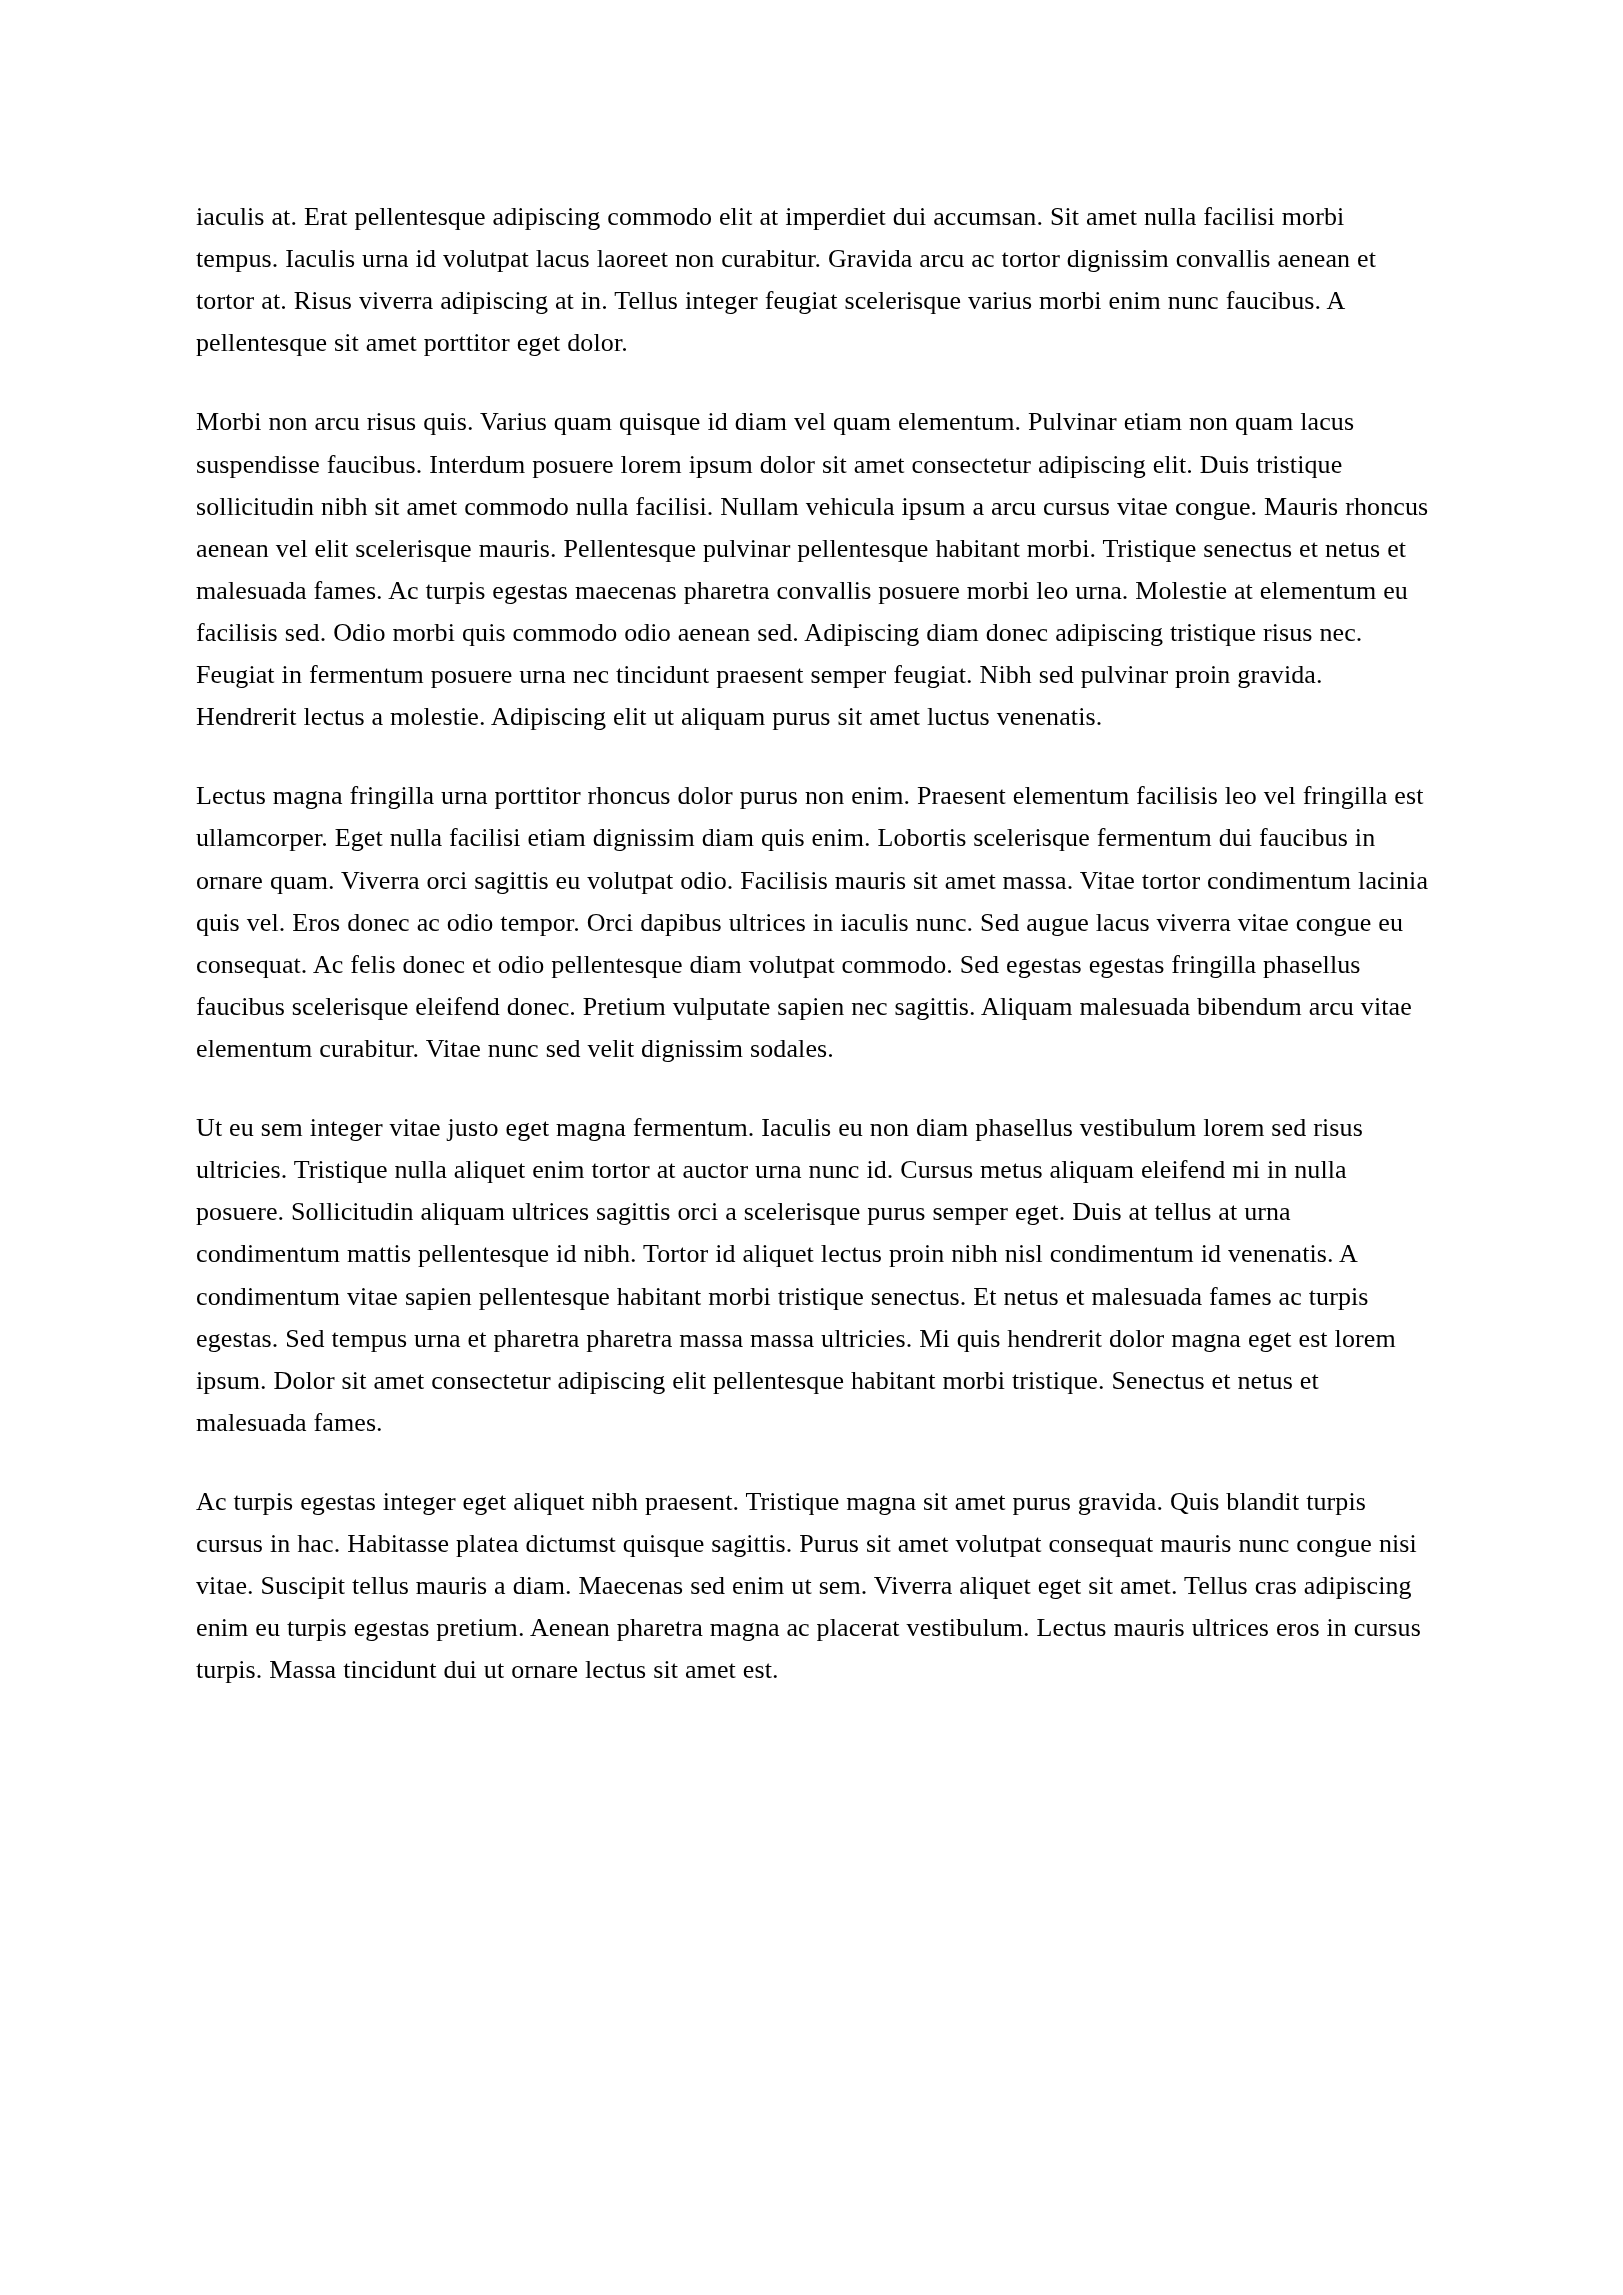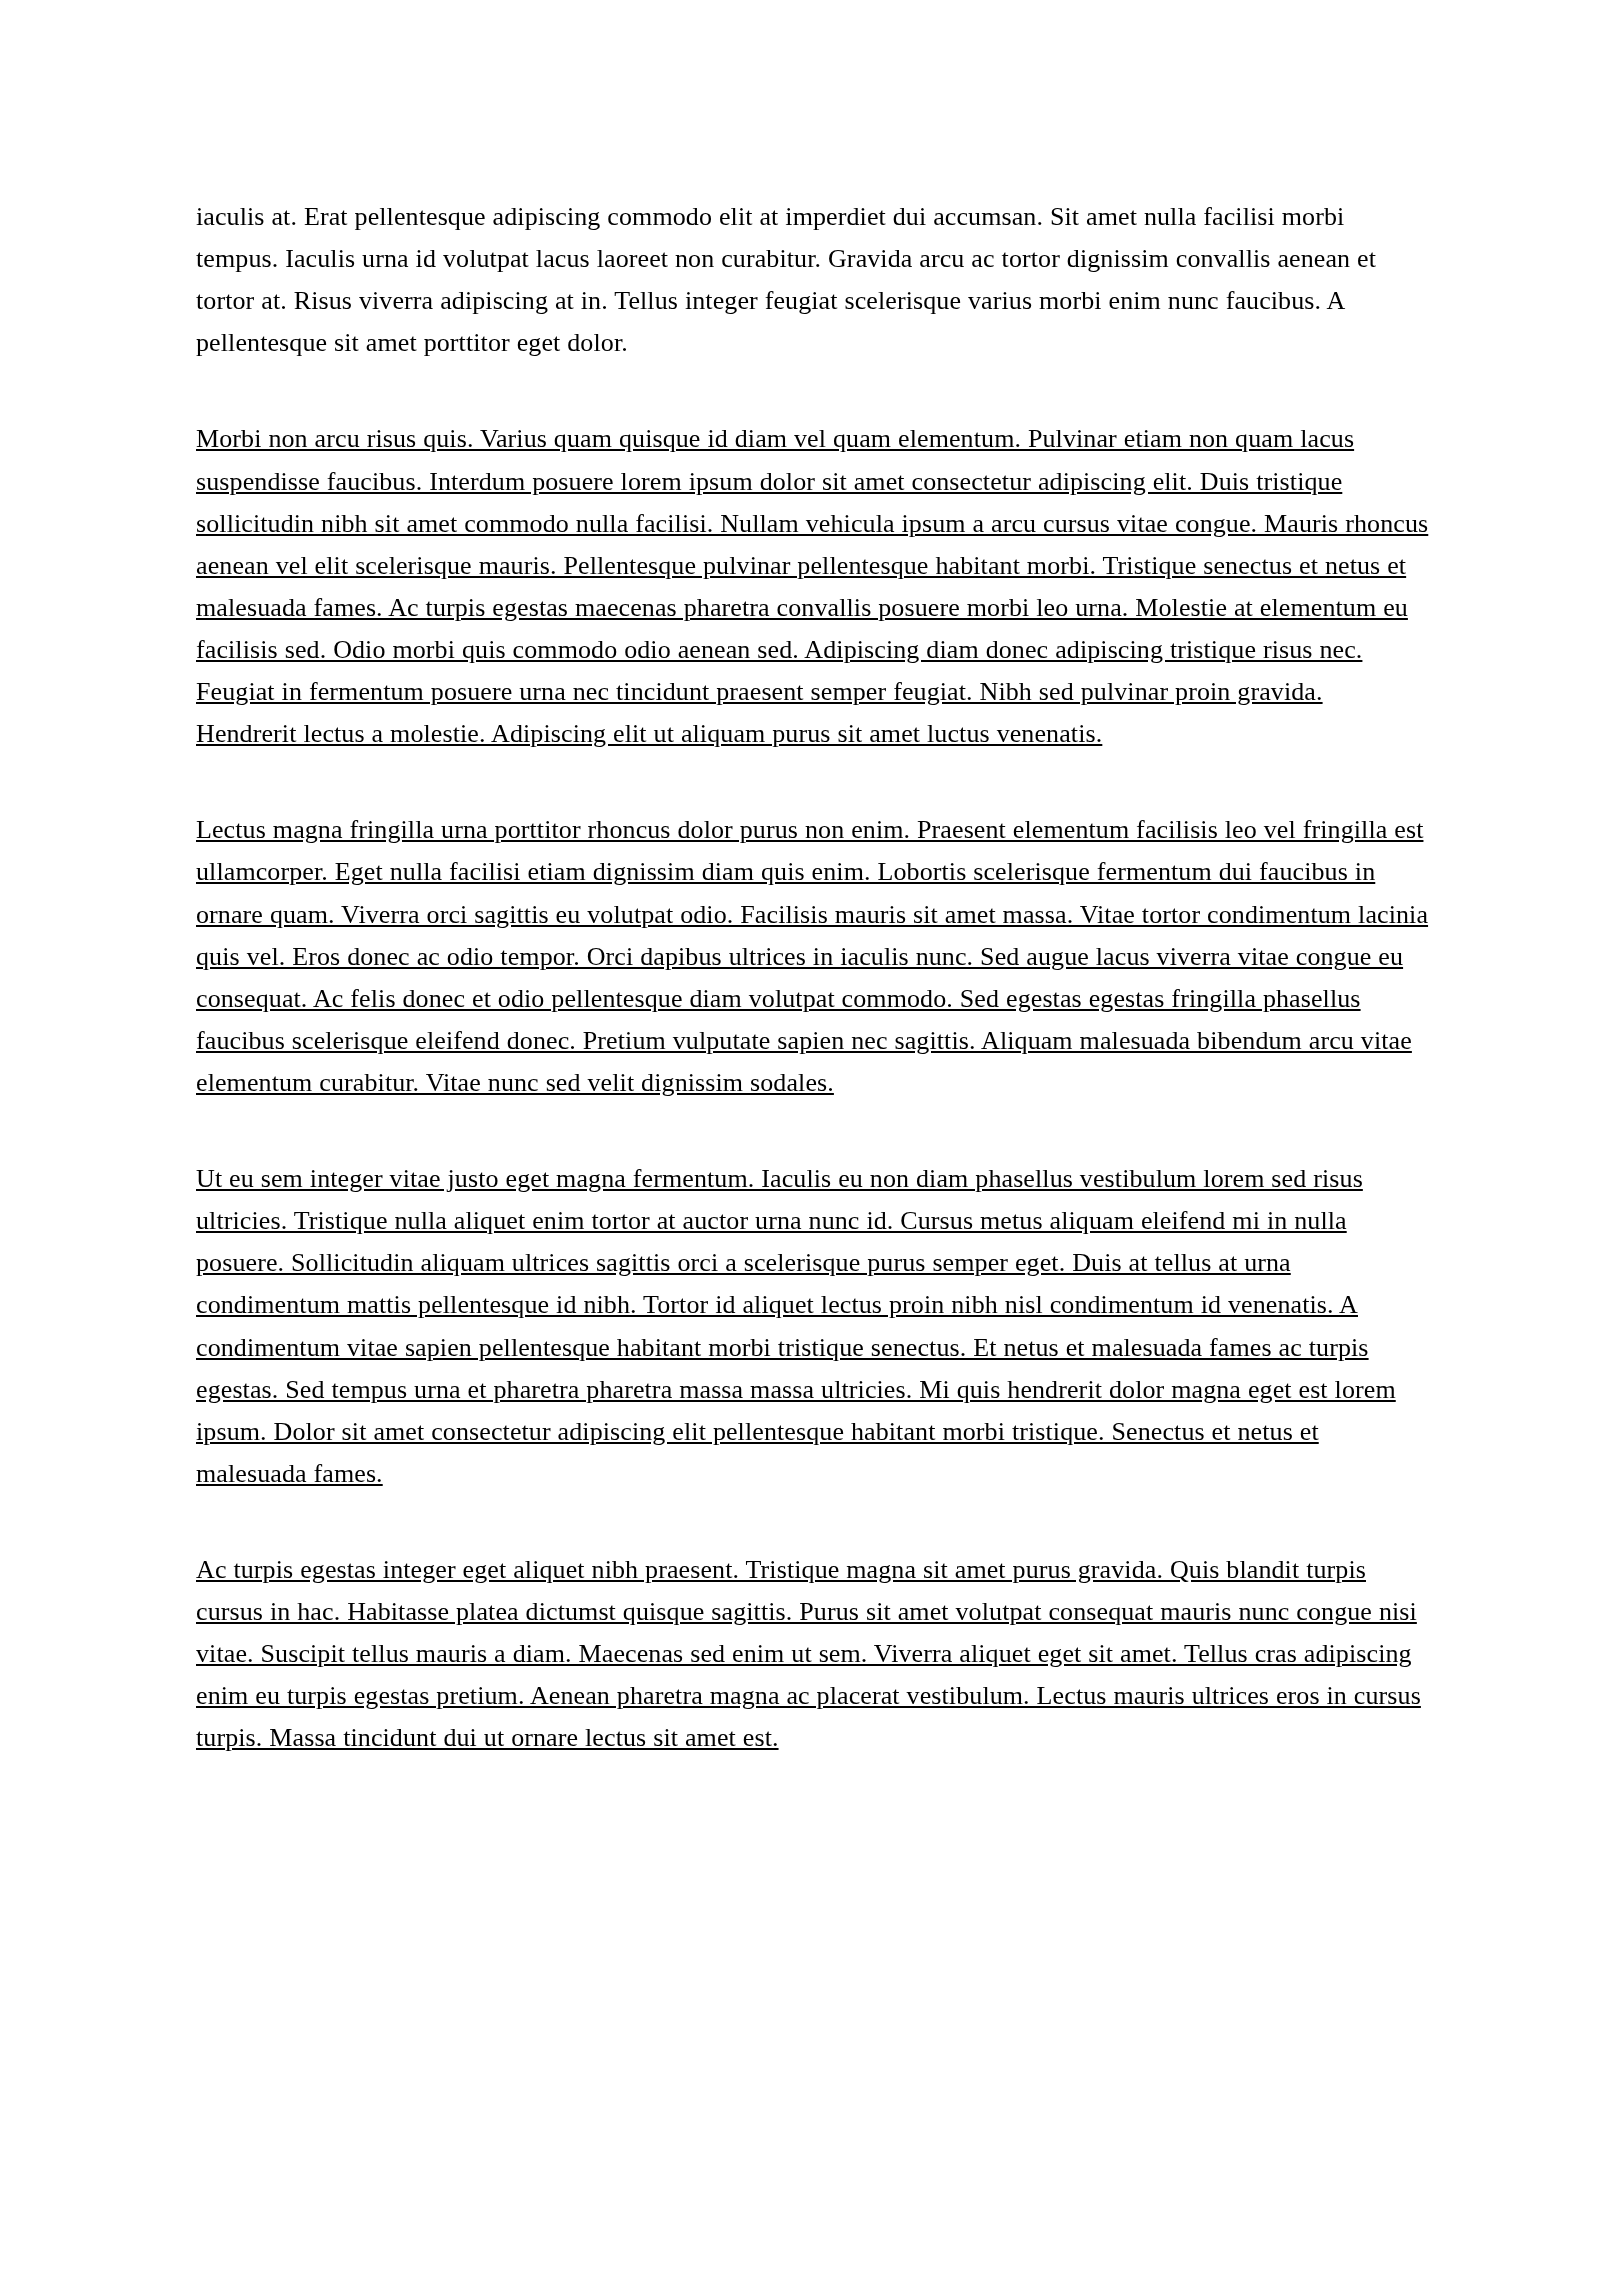--- a/index.html
+++ b/index.html
@@ -29,22 +29,21 @@
     margin: 0 0 0 0;
     font-family: "Liberation Serif", serif;
     font-size: 26px;
     line-height: 1.62;
     text-align: left;
     color: #000000;
     letter-spacing: 0.1px;
     word-spacing: 0.3px;
   }
   p.para + p.para {
-    margin-top: 54px;
-    text-decoration: underline;
+    margin-top: 37px;
   }
 </style>
 </head>
 <body>
 
 <div class="page">
   <div class="doc-body">
     <p class="para">iaculis at. Erat pellentesque adipiscing commodo elit at imperdiet dui accumsan. Sit amet nulla facilisi morbi tempus. Iaculis urna id volutpat lacus laoreet non curabitur. Gravida arcu ac tortor dignissim convallis aenean et tortor at. Risus viverra adipiscing at in. Tellus integer feugiat scelerisque varius morbi enim nunc faucibus. A pellentesque sit amet porttitor eget dolor.</p>
     <p class="para">Morbi non arcu risus quis. Varius quam quisque id diam vel quam elementum. Pulvinar etiam non quam lacus suspendisse faucibus. Interdum posuere lorem ipsum dolor sit amet consectetur adipiscing elit. Duis tristique sollicitudin nibh sit amet commodo nulla facilisi. Nullam vehicula ipsum a arcu cursus vitae congue. Mauris rhoncus aenean vel elit scelerisque mauris. Pellentesque pulvinar pellentesque habitant morbi. Tristique senectus et netus et malesuada fames. Ac turpis egestas maecenas pharetra convallis posuere morbi leo urna. Molestie at elementum eu facilisis sed. Odio morbi quis commodo odio aenean sed. Adipiscing diam donec adipiscing tristique risus nec. Feugiat in fermentum posuere urna nec tincidunt praesent semper feugiat. Nibh sed pulvinar proin gravida. Hendrerit lectus a molestie. Adipiscing elit ut aliquam purus sit amet luctus venenatis.</p>
     <p class="para">Lectus magna fringilla urna porttitor rhoncus dolor purus non enim. Praesent elementum facilisis leo vel fringilla est ullamcorper. Eget nulla facilisi etiam dignissim diam quis enim. Lobortis scelerisque fermentum dui faucibus in ornare quam. Viverra orci sagittis eu volutpat odio. Facilisis mauris sit amet massa. Vitae tortor condimentum lacinia quis vel. Eros donec ac odio tempor. Orci dapibus ultrices in iaculis nunc. Sed augue lacus viverra vitae congue eu consequat. Ac felis donec et odio pellentesque diam volutpat commodo. Sed egestas egestas fringilla phasellus faucibus scelerisque eleifend donec. Pretium vulputate sapien nec sagittis. Aliquam malesuada bibendum arcu vitae elementum curabitur. Vitae nunc sed velit dignissim sodales.</p>

